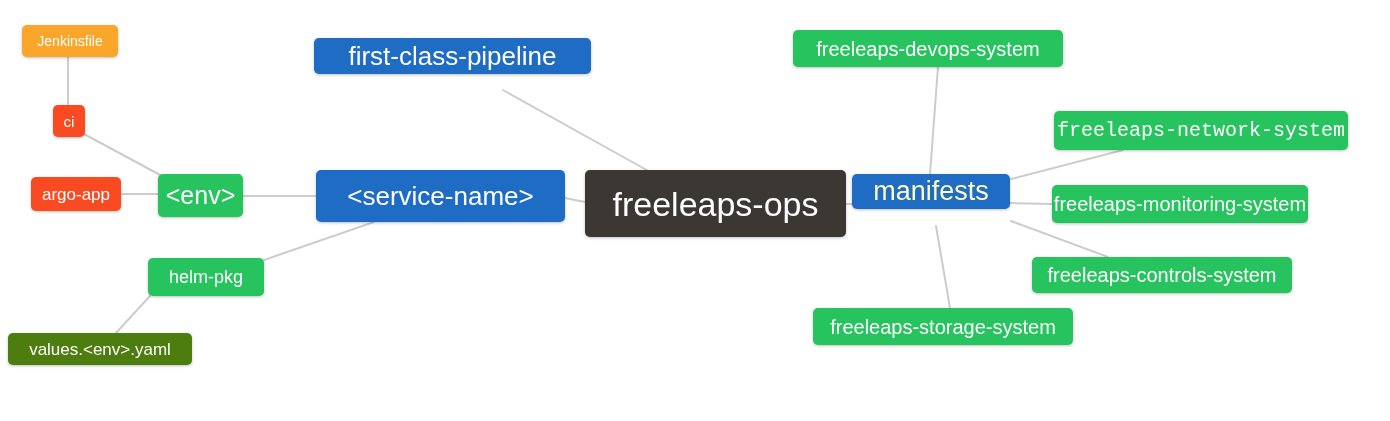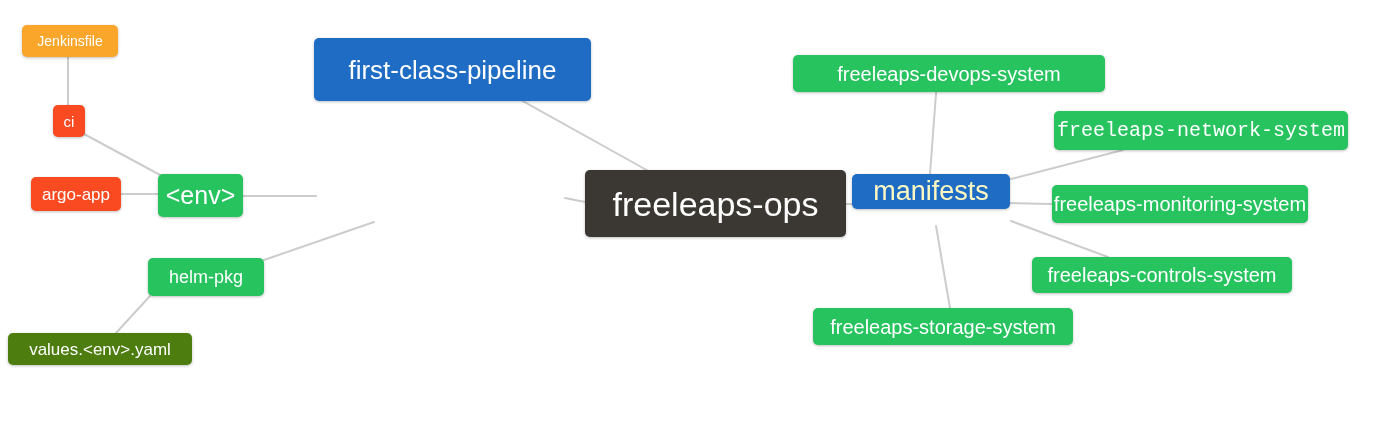--- a/index.html
+++ b/index.html
@@ -53,21 +53,22 @@
       <line x1="1011" y1="221" x2="1108" y2="257" stroke="#cccccc" stroke-width="2" stroke-linecap="round"></line>
       <line x1="936" y1="226" x2="950" y2="308" stroke="#cccccc" stroke-width="2" stroke-linecap="round"></line>
     </svg>
 
 <div class="node" style="left: 22px; top: 25px; width: 96px; height: 32px; font-size: 14px; background: rgb(249, 166, 43); color: rgb(255, 255, 255);">Jenkinsfile</div>
     <div class="node" style="left: 53px; top: 105px; width: 32px; height: 32px; font-size: 15px; background: rgb(249, 74, 33); color: rgb(255, 255, 255);">ci</div>
     <div class="node" style="left: 31px; top: 177px; width: 90px; height: 34px; font-size: 17px; background: rgb(249, 74, 33); color: rgb(255, 255, 255);">argo-app</div>
     <div class="node" style="left: 158px; top: 174px; width: 85px; height: 43px; font-size: 25px; background: rgb(38, 195, 94); color: rgb(255, 255, 255);">&lt;env&gt;</div>
     <div class="node" style="left: 148px; top: 258px; width: 116px; height: 38px; font-size: 18px; background: rgb(38, 195, 94); color: rgb(255, 255, 255);">helm-pkg</div>
     <div class="node" style="left: 8px; top: 333px; width: 184px; height: 32px; font-size: 17px; background: #4d7c0f; color: rgb(255, 255, 255);">values.&lt;env&gt;.yaml</div>
-    <div class="node" style="left: 314px; top: 38px; width: 277px; height: 63px; font-size: 26px; background: rgb(31, 108, 197); color: rgb(255, 255, 255);">first-class-pipeline</div>
+    <div class="node" style="left: 314px; top: 38px; width: 277px; height: 36px; font-size: 26px; background: rgb(31, 108, 197); color: rgb(255, 255, 255);">first-class-pipeline</div>
+    <div class="node" style="left: 316px; top: 170px; width: 249px; height: 52px; font-size: 26px; background: rgb(31, 108, 197); color: rgb(255, 255, 255);">&lt;service-name&gt;</div>
     <div class="node" style="left: 585px; top: 170px; width: 261px; height: 67px; font-size: 34px; background: rgb(59, 55, 51); color: rgb(255, 255, 255);">freeleaps-ops</div>
     <div class="node" style="left: 852px; top: 174px; width: 158px; height: 35px; font-size: 27px; background: rgb(31, 108, 197); color: #fef9c3;">manifests</div>
-    <div class="node" style="left: 793px; top: 30px; width: 312px; height: 37px; font-size: 20px; background: rgb(38, 195, 94); color: rgb(255, 255, 255); margin-top: 25px;">freeleaps-devops-system</div>
+    <div class="node" style="left: 793px; top: 30px; width: 270px; height: 37px; font-size: 20px; background: rgb(38, 195, 94); color: rgb(255, 255, 255);">freeleaps-devops-system</div>
     <div class="node" style="left: 1054px; top: 111px; width: 294px; height: 39px; font-size: 20px; background: rgb(38, 195, 94); color: rgb(255, 255, 255); font-family: Liberation Mono, monospace;">freeleaps-network-system</div>
     <div class="node" style="left: 1052px; top: 185px; width: 256px; height: 38px; font-size: 20px; background: rgb(38, 195, 94); color: rgb(255, 255, 255);">freeleaps-monitoring-system</div>
     <div class="node" style="left: 1032px; top: 257px; width: 260px; height: 36px; font-size: 20px; background: rgb(38, 195, 94); color: rgb(255, 255, 255);">freeleaps-controls-system</div>
     <div class="node" style="left: 813px; top: 308px; width: 260px; height: 37px; font-size: 20px; background: rgb(38, 195, 94); color: rgb(255, 255, 255);">freeleaps-storage-system</div>
   </div>
 
 </body></html>

